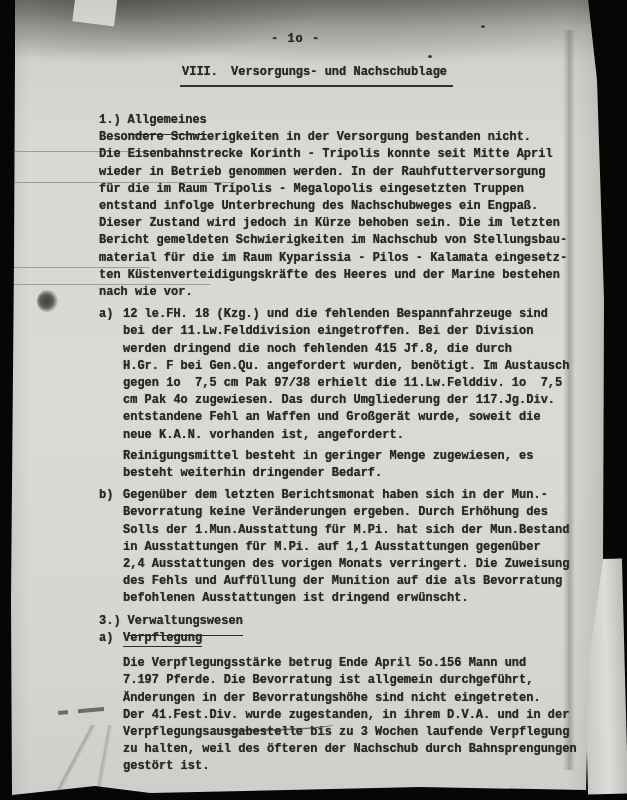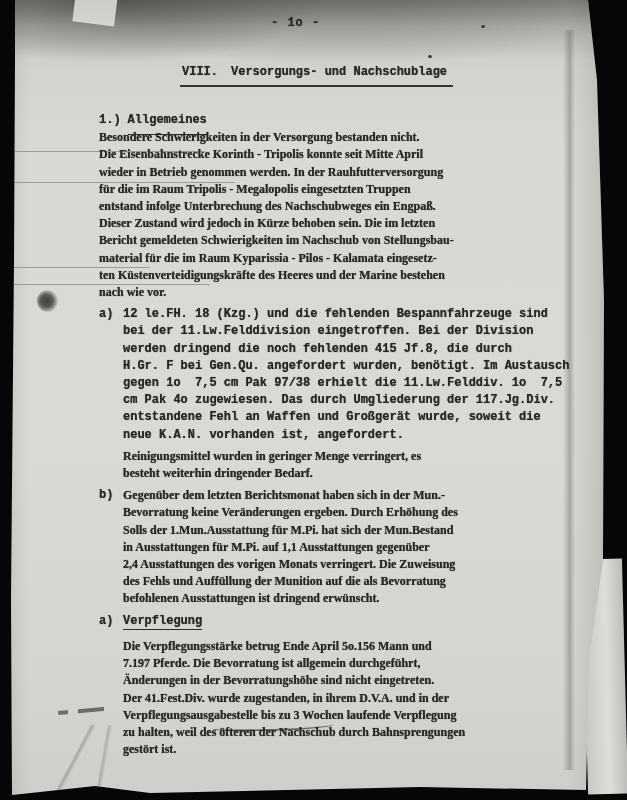--- a/index.html
+++ b/index.html
@@ -57,37 +57,37 @@
     opacity:0.8;
   }
   .pencil-underline{
     position:absolute;left:212px;top:722px;width:122px;height:7px;
     border-bottom:2px solid rgba(58,56,51,0.70);
     border-radius:0 0 60% 40%;transform:rotate(-1.2deg);
   }
   
   .ink{color:#2a2823;font-weight:700;text-shadow:0 0 0.8px rgba(43,40,35,0.85);}
   .page-number{
-    position:absolute;left:271px;top:16px;font-size:12px;letter-spacing:1px;
+    position:absolute;left:271px;top:32px;font-size:12px;letter-spacing:1px;
   }
   .doc-title{
     position:absolute;left:180px;top:63px;font-size:12px;line-height:18px;
     padding:0 6px 4px 2px;border-bottom:2px solid #35332e;white-space:nowrap;
   }
   .title-text{margin-left:13px;margin-top:8px;}
   .content{
     position:absolute;left:99px;top:112px;width:492px;
     font-size:12px;line-height:17.2px;
   }
   .section{margin-bottom:5px;}
   .sec-head{white-space:nowrap;}
   .sec-title{margin-left:7px;}
   .u{border-bottom:1.5px solid #2e2c27;padding-bottom:7px;}
   .para{white-space:pre-wrap;margin:0 0 4px 0;}
-  .para:last-child{margin-bottom:0;font-family:Liberation Serif, serif;}
+  .para:last-child{margin-bottom:0;}
   .subsection{position:relative;padding-left:24px;margin-bottom:5px;}
   .subsection:last-child{margin-bottom:0;}
   .sub-label{position:absolute;left:0;top:0;}
   .sub-title{margin-bottom:8px;}
   .sub-title .u{padding-bottom:1px;}
 </style>
 </head>
 <body>
 
 <div class="scan">
@@ -136,36 +136,39 @@
         <div class="subsection">
           <span class="sub-label">a)</span>
           <div class="para">12 le.FH. 18 (Kzg.) und die fehlenden Bespannfahrzeuge sind
 bei der 11.Lw.Felddivision eingetroffen. Bei der Division
 werden dringend die noch fehlenden 415 Jf.8, die durch
 H.Gr. F bei Gen.Qu. angefordert wurden, benötigt. Im Austausch
 gegen 1o  7,5 cm Pak 97/38 erhielt die 11.Lw.Felddiv. 1o  7,5
 cm Pak 4o zugewiesen. Das durch Umgliederung der 117.Jg.Div.
 entstandene Fehl an Waffen und Großgerät wurde, soweit die
 neue K.A.N. vorhanden ist, angefordert.</div>
-          <div class="para">Reinigungsmittel wurden in geringer Menge verringert, es
+          <div class="para">Reinigungsmittel besteht in geringer Menge zugewiesen, es
 besteht weiterhin dringender Bedarf.</div>
         </div>
         <div class="subsection">
           <span class="sub-label">b)</span>
           <div class="para">Gegenüber dem letzten Berichtsmonat haben sich in der Mun.-
 Bevorratung keine Veränderungen ergeben. Durch Erhöhung des
 Solls der 1.Mun.Ausstattung für M.Pi. hat sich der Mun.Bestand
 in Ausstattungen für M.Pi. auf 1,1 Ausstattungen gegenüber
 2,4 Ausstattungen des vorigen Monats verringert. Die Zuweisung
 des Fehls und Auffüllung der Munition auf die als Bevorratung
 befohlenen Ausstattungen ist dringend erwünscht.</div>
         </div>
       </div>
 
       <div class="section">
+        <div class="sec-head">
+          <span class="sec-num">3.)</span><span class="sec-title u">Verwaltungswesen</span>
+        </div>
         <div class="subsection">
           <span class="sub-label">a)</span>
           <div class="sub-title"><span class="u">Verpflegung</span></div>
           <div class="para">Die Verpflegungsstärke betrug Ende April 5o.156 Mann und
 7.197 Pferde. Die Bevorratung ist allgemein durchgeführt,
 Änderungen in der Bevorratungshöhe sind nicht eingetreten.
 Der 41.Fest.Div. wurde zugestanden, in ihrem D.V.A. und in der
 Verpflegungsausgabestelle bis zu 3 Wochen laufende Verpflegung
 zu halten, weil des öfteren der Nachschub durch Bahnsprengungen
 gestört ist.</div>

